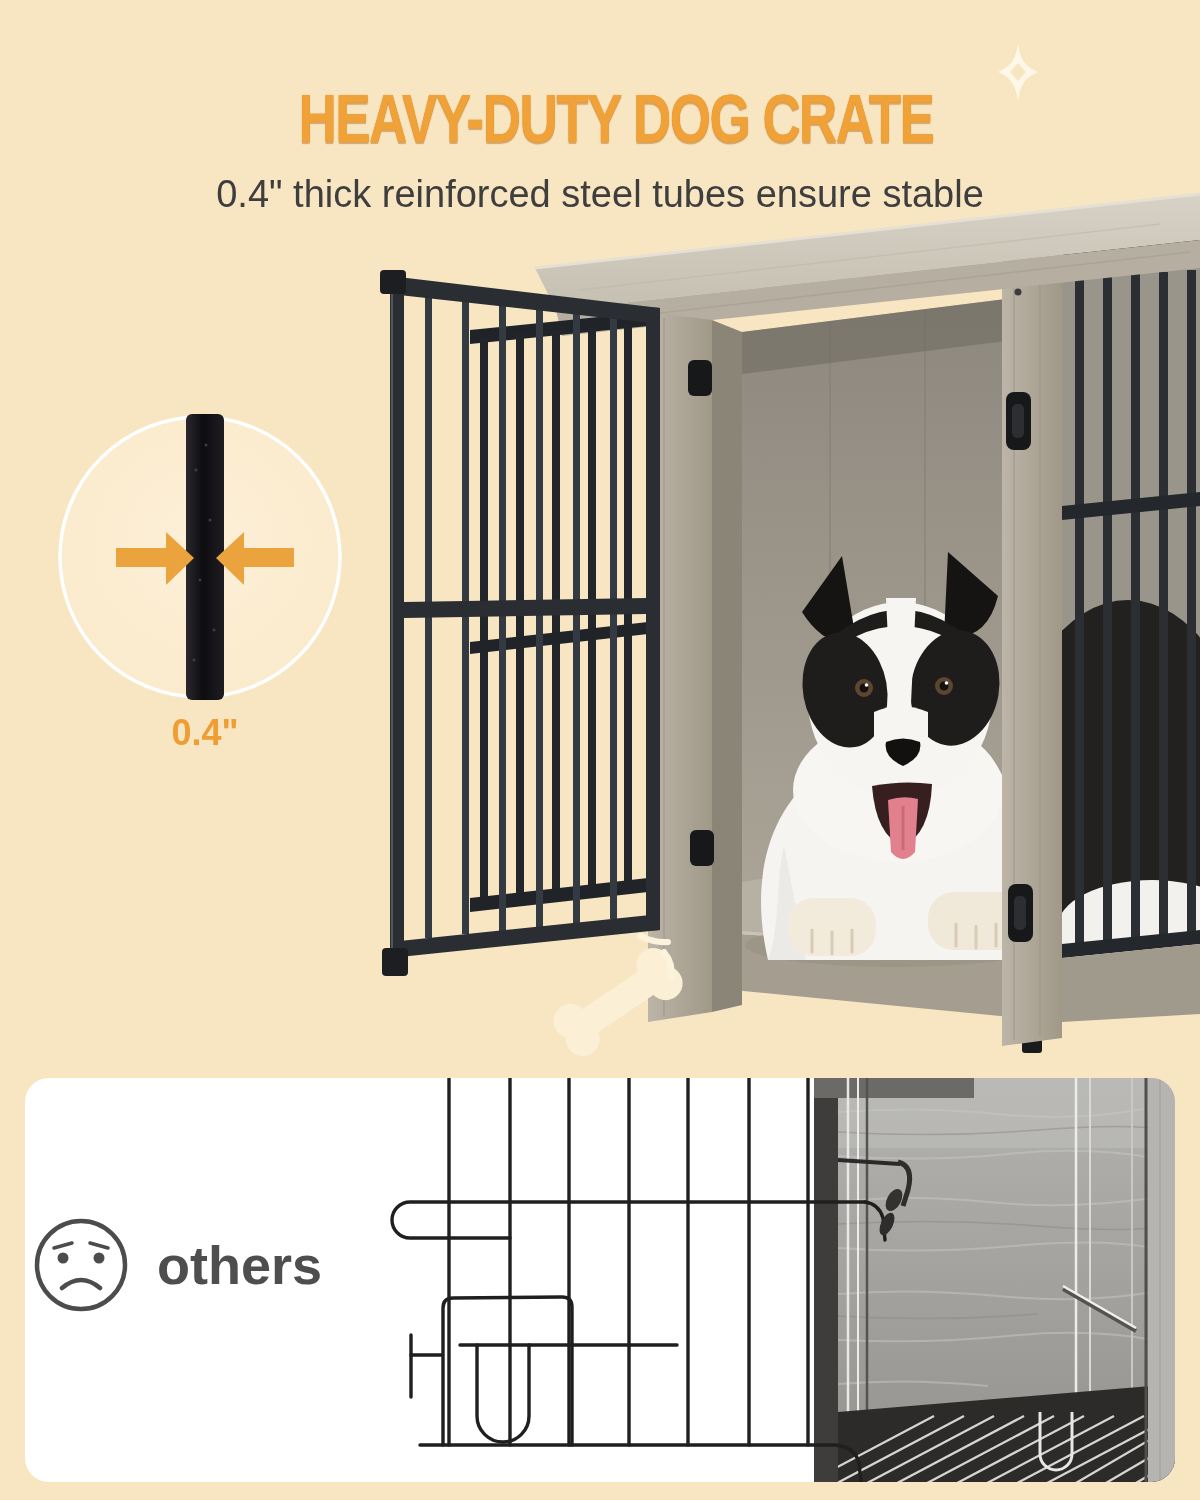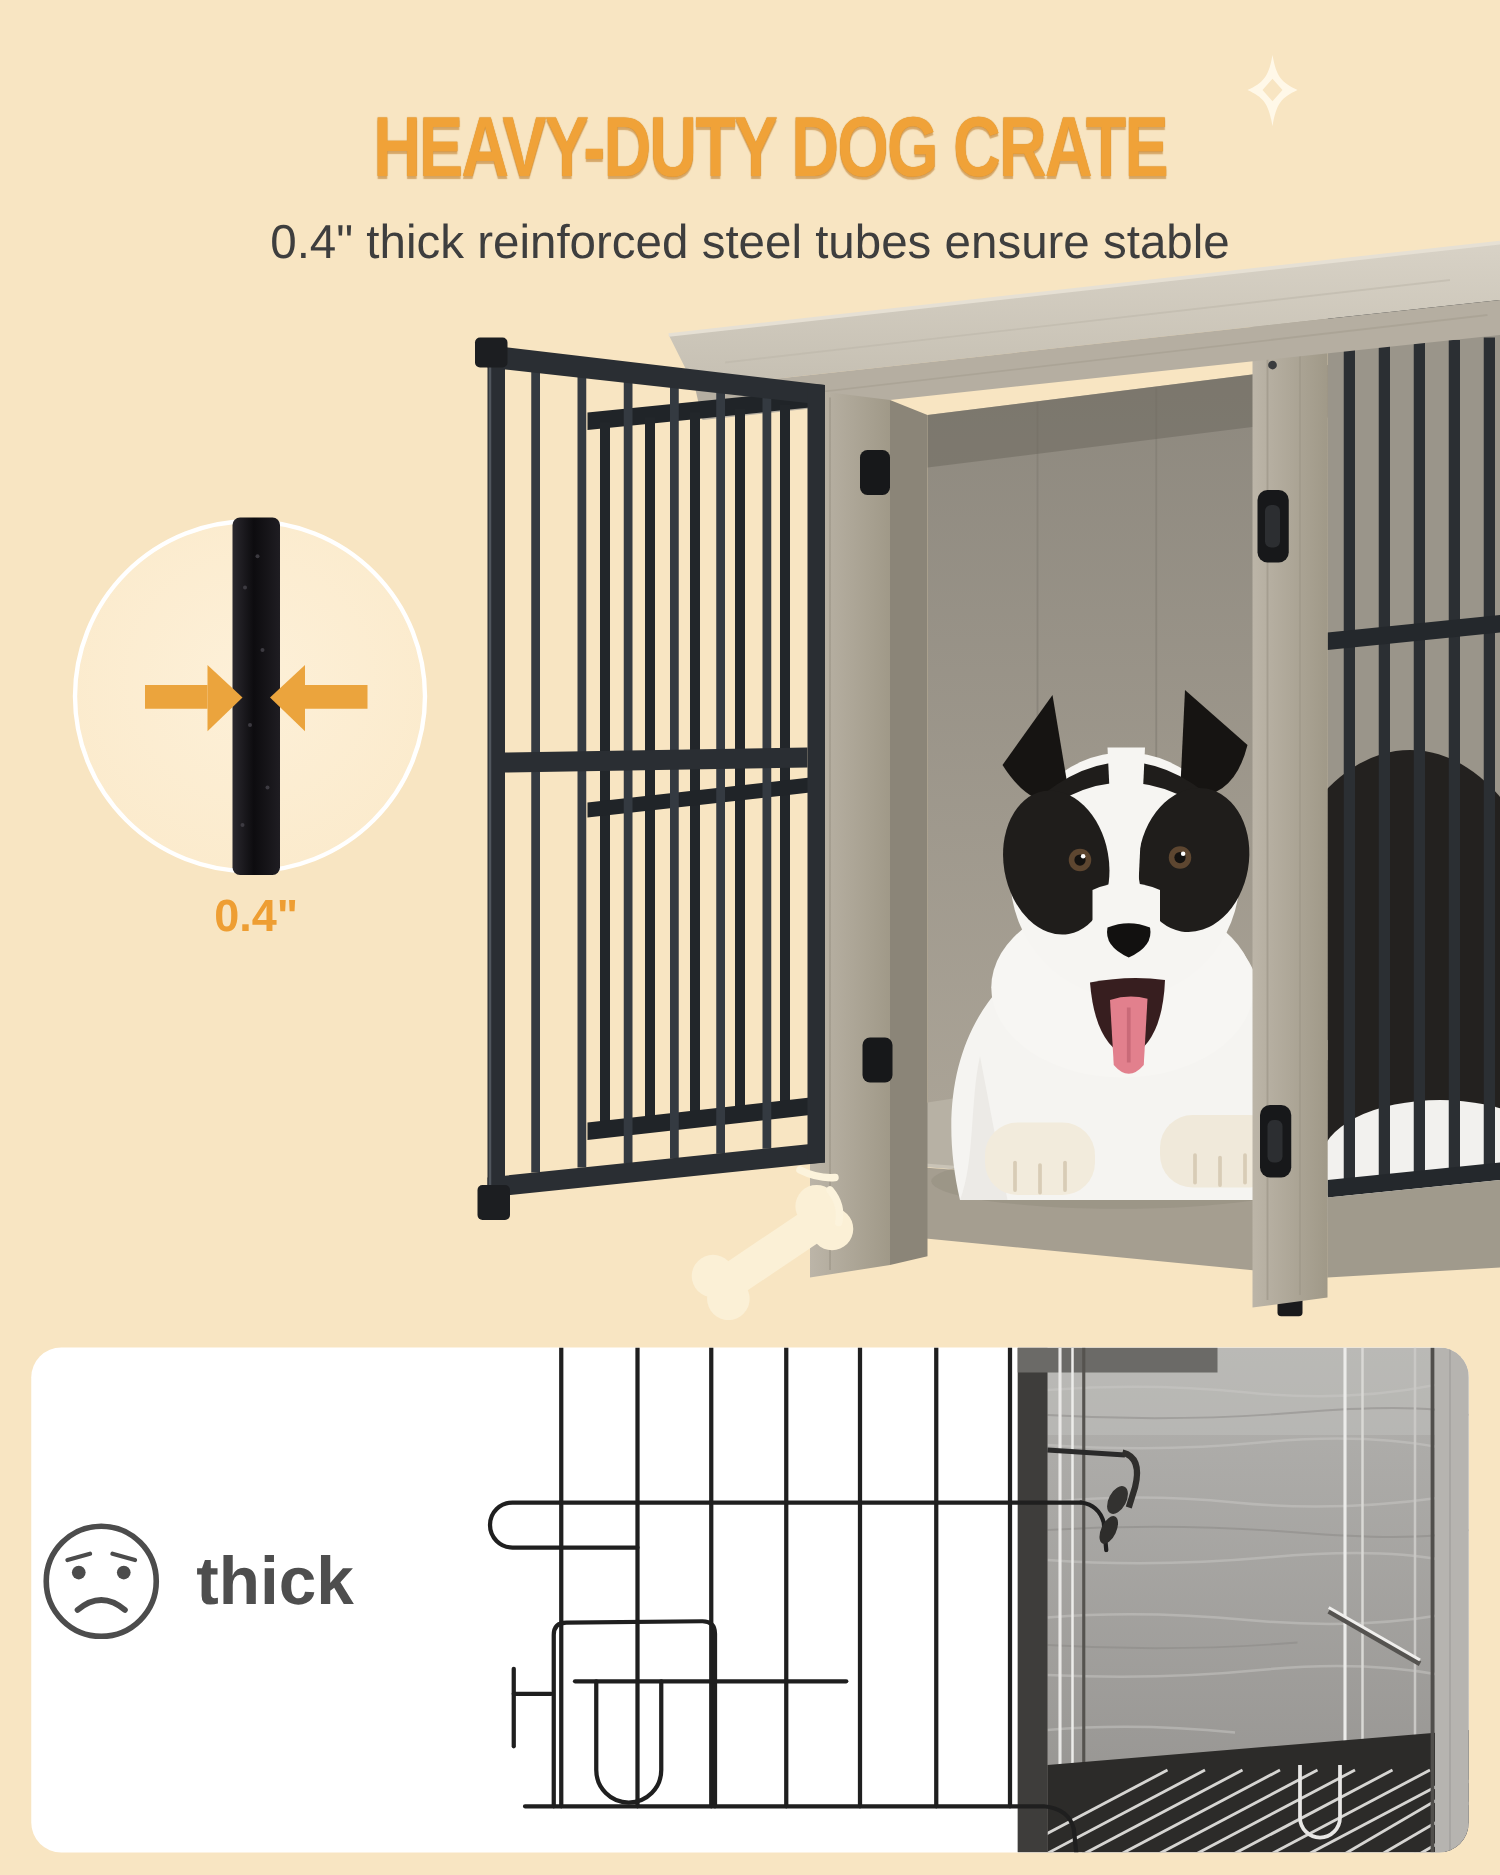--- a/index.html
+++ b/index.html
@@ -353,16 +353,16 @@
       <circle cx="55" cy="55" r="44" fill="none" stroke="#4c4c4c" stroke-width="4.5"></circle>
       <circle cx="37" cy="48" r="5.5" fill="#4c4c4c"></circle>
       <circle cx="73" cy="48" r="5.5" fill="#4c4c4c"></circle>
       <g stroke="#4c4c4c" stroke-width="3.5" stroke-linecap="round">
         <line x1="28" y1="38" x2="46" y2="33"></line>
         <line x1="64" y1="33" x2="82" y2="38"></line>
       </g>
       <path d="M36,78 Q55,62 74,78" fill="none" stroke="#4c4c4c" stroke-width="4.5" stroke-linecap="round"></path>
     </svg>
 
-    <div class="abs" id="others-label">thick</div>
+    <div class="abs" id="others-label">others</div>
   </div>
 
 </div>
 
 </body></html>

